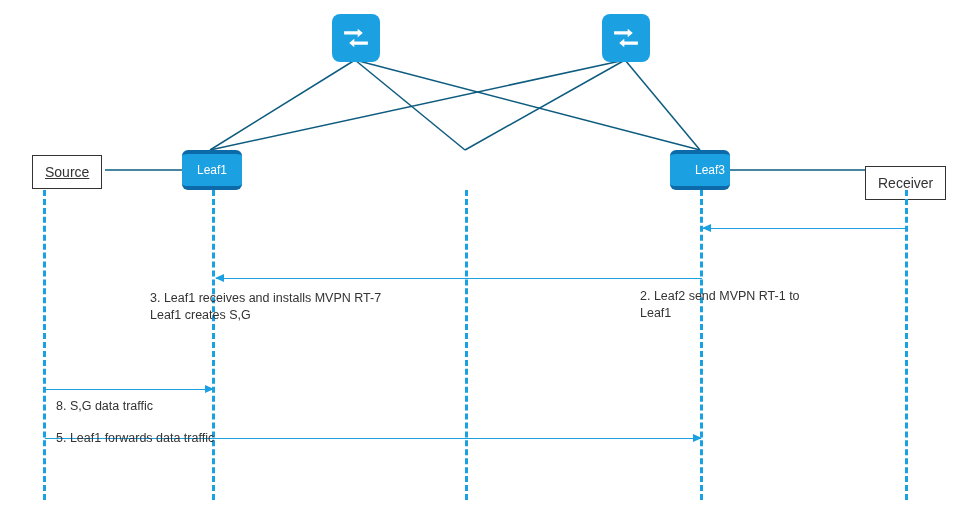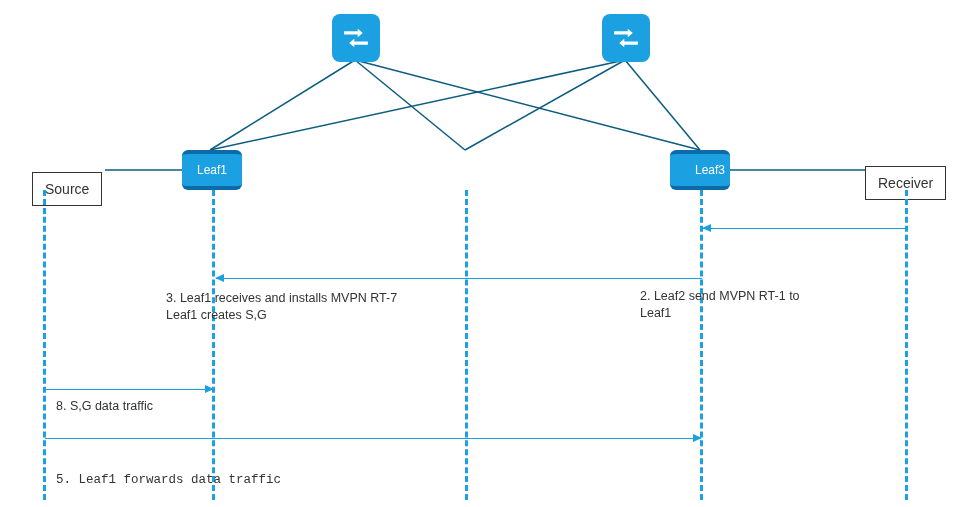--- a/index.html
+++ b/index.html
@@ -60,45 +60,45 @@
     </svg>
   </div>
 
   <div class="leaf" style="left:182px; top:150px;">
     <span>Leaf1</span>
   </div>
   <div class="leaf" style="left:670px; top:150px;padding-left:20px;">
     <span>Leaf3</span>
   </div>
 
-  <div class="host" style="left:32px; top:172px;">
+  <div class="host" style="left:32px; top:155px;text-decoration:underline;">
     <span>Source</span>
   </div>
   <div class="host" style="left:865px; top:166px;">
     <span>Receiver</span>
   </div>
 
   <div class="lifeline" style="left:43px; top:190px; height:310px;"></div>
   <div class="lifeline" style="left:212px; top:190px; height:310px;"></div>
   <div class="lifeline" style="left:465px; top:190px; height:310px;"></div>
   <div class="lifeline" style="left:700px; top:190px; height:310px;"></div>
   <div class="lifeline" style="left:905px; top:190px; height:310px;"></div>
 
   <div class="msg-line left" style="left:703px; top:228px; width:202px;"></div>
 
   <div class="msg-line left" style="left:216px; top:278px; width:486px;"></div>
   <div class="anno" style="left:640px; top:288px; width:220px;">
     <div>2. Leaf2 send MVPN RT-1 to</div>
     <div>Leaf1</div>
   </div>
 
-  <div class="anno" style="left:166px; top:290px; width:380px;">
+  <div class="anno" style="left:150px; top:290px; width:380px;">
     <div>3. Leaf1 receives and installs MVPN RT-7</div>
     <div>Leaf1 creates S,G</div>
   </div>
 
   <div class="msg-line right" style="left:45px; top:389px; width:168px;"></div>
   <div class="anno" style="left:56px; top:398px;">8. S,G data traffic</div>
 
   <div class="msg-line right" style="left:45px; top:438px; width:656px;"></div>
-  <div class="anno" style="left:56px; top:472px;font-family:Liberation Mono, monospace;">5. Leaf1 forwards data traffic</div>
+  <div class="anno" style="left:56px; top:430px;">5. Leaf1 forwards data traffic</div>
 
 </div>
 
 </body></html>

